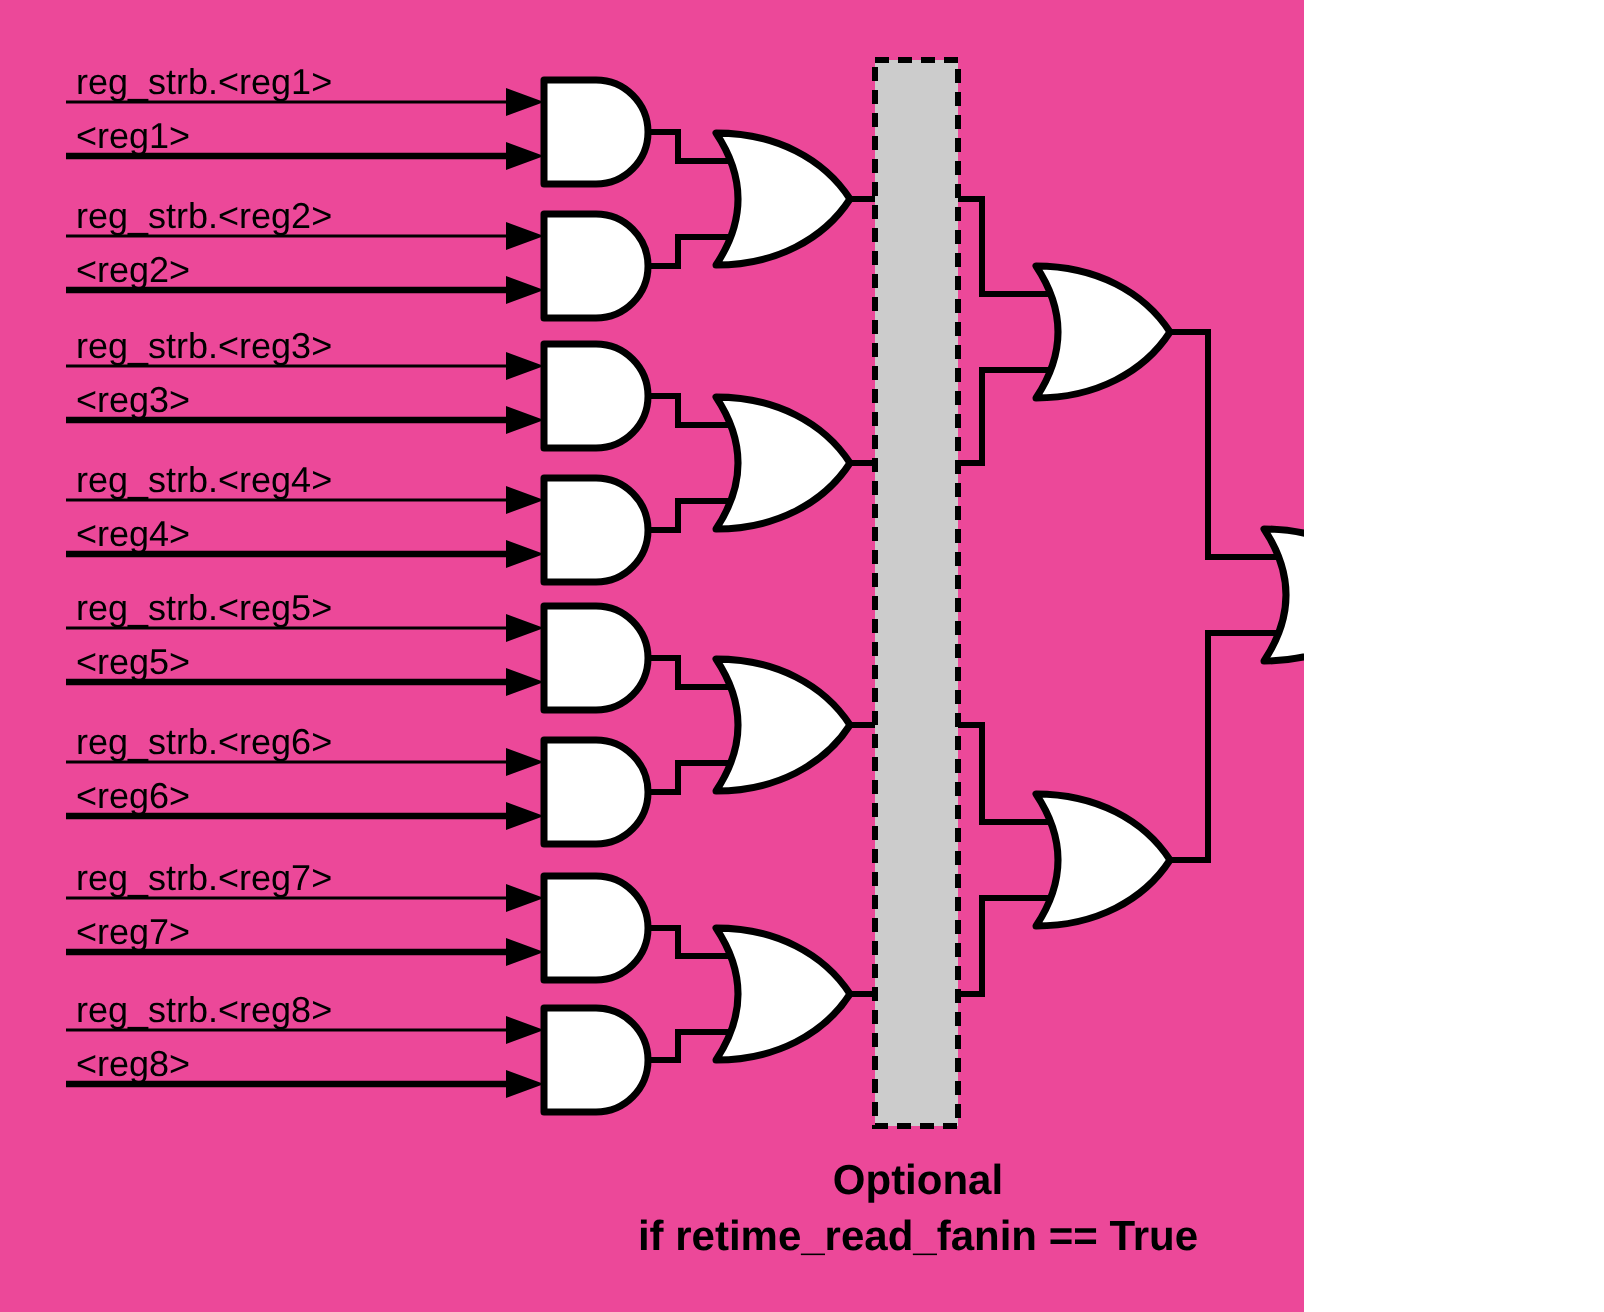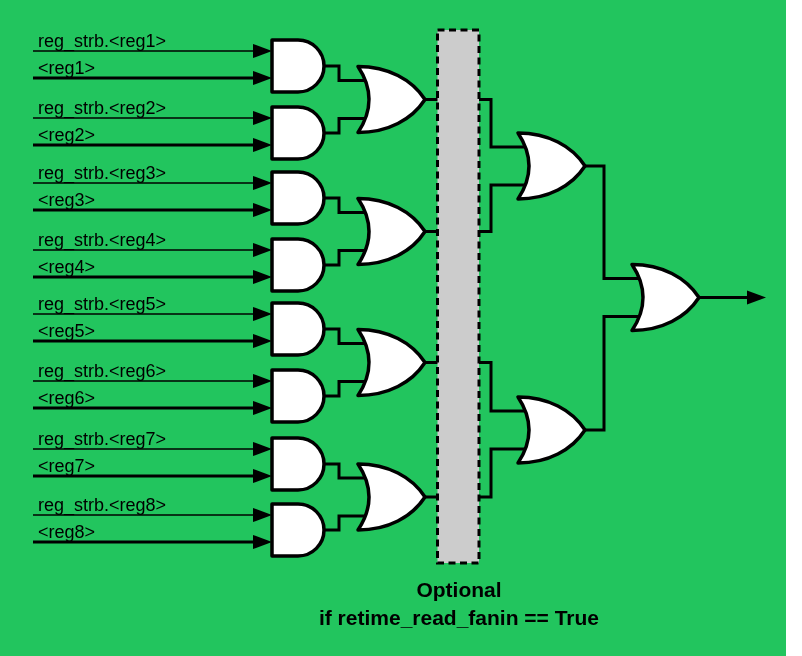--- a/index.html
+++ b/index.html
@@ -1,16 +1,16 @@
 <!DOCTYPE html>
 <html><head>
 <meta charset="utf-8">
 <style>
   html,body{margin:0;padding:0;background:#ffffff;}
-  .page{width:786px;height:656px;background:#22c55e;position:relative;overflow:hidden;text-align:right;}
+  .page{width:652px;height:656px;background:#ec4899;position:relative;overflow:hidden;text-align:right;}
   svg{display:block;}
   .in-label{font-family:"Liberation Sans",sans-serif;font-size:18px;fill:#000000;}
   .caption{font-family:"Liberation Sans",sans-serif;font-size:21px;font-weight:bold;fill:#000000;text-anchor:middle;}
   .wire{fill:none;stroke:#000000;stroke-width:3;}
   .line-thin{stroke:#000000;stroke-width:1.6;}
   .line-thick{stroke:#000000;stroke-width:3.2;}
   .gate{fill:#ffffff;stroke:#000000;stroke-width:3.5;stroke-linejoin:round;}
   .arrow{fill:#000000;stroke:none;}
 </style>
 </head>

